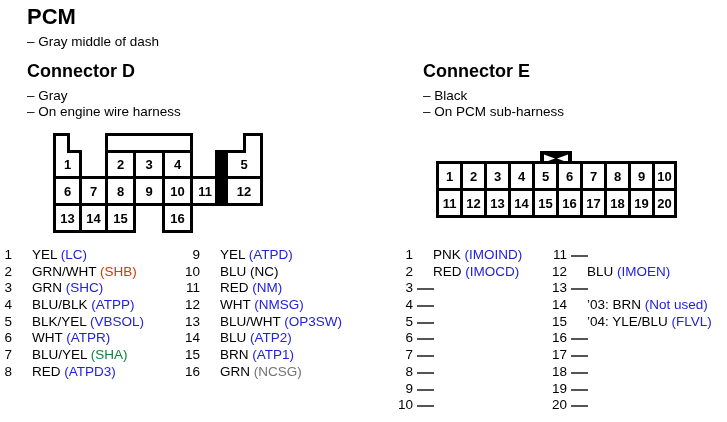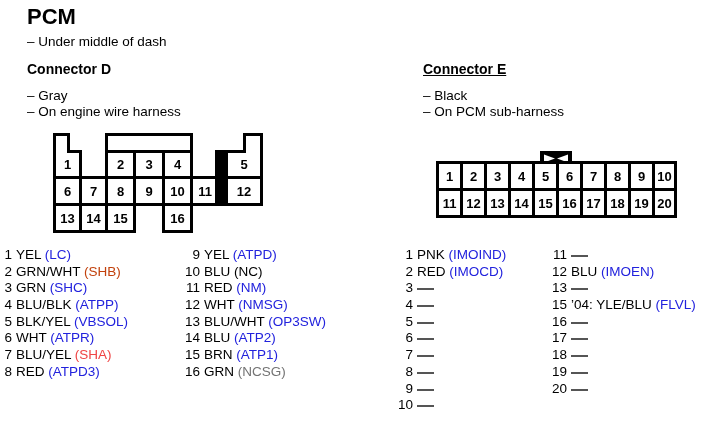--- a/index.html
+++ b/index.html
@@ -1,56 +1,56 @@
 <!DOCTYPE html>
 <html><head>
 <meta charset="utf-8">
 <style>
   html,body{margin:0;padding:0;background:#fff;}
   #page{
     position:relative;width:727px;height:422px;background:#ffffff;
     font-family:"Liberation Sans", sans-serif;color:#000;overflow:hidden;padding-left:32px;
   }
   .h1{position:absolute;font-size:22px;font-weight:bold;letter-spacing:0px;}
-  .h2{position:absolute;font-size:14px;font-weight:bold;}
+  .h2{position:absolute;font-size:18px;font-weight:bold;}
   .note{position:absolute;font-size:13.5px;line-height:16.5px;white-space:pre;}
   
   .diagram{position:absolute;}
   .cell{
     position:absolute;box-sizing:border-box;border:3px solid #000;background:#fff;
     display:flex;align-items:center;justify-content:center;
     font-size:13px;font-weight:bold;z-index:1;
   }
   .shape{position:absolute;box-sizing:border-box;}
   .notch{background:#fff;border:3px solid #000;border-bottom:none;z-index:2;}
   .strip{background:#fff;border:3px solid #000;z-index:0;}
   .keybar{background:#000;z-index:3;}
   .tab{background:#000;z-index:0;display:flex;align-items:center;justify-content:center;}
   
   .pinlist{position:absolute;top:247px;font-size:13.5px;line-height:16.7px;}
   .pin-row{white-space:nowrap;height:16.7px;}
   .pin-num{display:inline-block;width:16px;text-align:right;}
-  .pin-label{margin-left:4px;}
+  .pin-label{margin-left:20px;}
   .sig{}
   .dash-line{display:inline-block;width:17px;height:0;border-top:2px solid #555;
     vertical-align:2px;margin-left:4px;}
 </style>
 </head>
 <body>
 
 <div id="page">
 
   <div class="h1" style="left:27px;top:4px;">PCM</div>
-  <div class="note" style="left:27px;top:34px;">– Under middle of dash</div>
+  <div class="note" style="left:27px;top:34px;">– Gray middle of dash</div>
 
   <div class="h2" style="left:27px;top:61px;">Connector D</div>
   <div class="note" style="left:27px;top:88px;">– Gray</div>
   <div class="note" style="left:27px;top:104px;">– On engine wire harness</div>
 
-  <div class="h2" style="left:423px;top:61px;text-decoration:underline;">Connector E</div>
+  <div class="h2" style="left:423px;top:61px;">Connector E</div>
   <div class="note" style="left:423px;top:88px;">– Black</div>
   <div class="note" style="left:423px;top:104px;">– On PCM sub-harness</div>
 
   <div class="diagram" style="left:50px;top:133px;width:216px;height:100px;">
 
     <div class="shape strip" style="left:55px;top:0;width:88px;height:20px;"></div>
 
     <div class="shape notch" style="left:3px;top:0;width:17px;height:20px;"></div>
 
     <div class="shape notch" style="left:193px;top:0;width:20px;height:20px;"></div>
@@ -103,21 +103,21 @@
       <div class="cell" style="left: 216px; top: 38px; width: 25px; height: 30px;">20</div>
     </div>
 
   <div class="pinlist" style="left:-4px;">
       <div class="pin-row"><span class="pin-num">1</span><span class="pin-label">YEL <span class="sig" style="color: rgb(34, 34, 221);">(LC)</span></span></div>
       <div class="pin-row"><span class="pin-num">2</span><span class="pin-label">GRN/WHT <span class="sig" style="color: #c2410c;">(SHB)</span></span></div>
       <div class="pin-row"><span class="pin-num">3</span><span class="pin-label">GRN <span class="sig" style="color: rgb(34, 34, 221);">(SHC)</span></span></div>
       <div class="pin-row"><span class="pin-num">4</span><span class="pin-label">BLU/BLK <span class="sig" style="color: rgb(34, 34, 221);">(ATPP)</span></span></div>
       <div class="pin-row"><span class="pin-num">5</span><span class="pin-label">BLK/YEL <span class="sig" style="color: rgb(34, 34, 221);">(VBSOL)</span></span></div>
       <div class="pin-row"><span class="pin-num">6</span><span class="pin-label">WHT <span class="sig" style="color: rgb(34, 34, 221);">(ATPR)</span></span></div>
-      <div class="pin-row"><span class="pin-num">7</span><span class="pin-label">BLU/YEL <span class="sig" style="color: #ef4444;">(SHA)</span></span></div>
+      <div class="pin-row"><span class="pin-num">7</span><span class="pin-label">BLU/YEL <span class="sig" style="color: #15803d;">(SHA)</span></span></div>
       <div class="pin-row"><span class="pin-num">8</span><span class="pin-label">RED <span class="sig" style="color: rgb(34, 34, 221);">(ATPD3)</span></span></div>
     </div>
   <div class="pinlist" style="left:184px;">
       <div class="pin-row"><span class="pin-num">9</span><span class="pin-label">YEL <span class="sig" style="color: rgb(34, 34, 221);">(ATPD)</span></span></div>
       <div class="pin-row"><span class="pin-num">10</span><span class="pin-label">BLU <span class="sig" style="color: #000000;">(NC)</span></span></div>
       <div class="pin-row"><span class="pin-num">11</span><span class="pin-label">RED <span class="sig" style="color: rgb(34, 34, 221);">(NM)</span></span></div>
       <div class="pin-row"><span class="pin-num">12</span><span class="pin-label">WHT <span class="sig" style="color: rgb(34, 34, 221);">(NMSG)</span></span></div>
       <div class="pin-row"><span class="pin-num">13</span><span class="pin-label">BLU/WHT <span class="sig" style="color: rgb(34, 34, 221);">(OP3SW)</span></span></div>
       <div class="pin-row"><span class="pin-num">14</span><span class="pin-label">BLU <span class="sig" style="color: rgb(34, 34, 221);">(ATP2)</span></span></div>
       <div class="pin-row"><span class="pin-num">15</span><span class="pin-label">BRN <span class="sig" style="color: rgb(34, 34, 221);">(ATP1)</span></span></div>
@@ -132,20 +132,21 @@
       <div class="pin-row"><span class="pin-num">6</span><span class="dash-line" style="border-top-color: rgb(85, 85, 85);"></span></div>
       <div class="pin-row"><span class="pin-num">7</span><span class="dash-line" style="border-top-color: rgb(85, 85, 85);"></span></div>
       <div class="pin-row"><span class="pin-num">8</span><span class="dash-line" style="border-top-color: rgb(85, 85, 85);"></span></div>
       <div class="pin-row"><span class="pin-num">9</span><span class="dash-line" style="border-top-color: rgb(85, 85, 85);"></span></div>
       <div class="pin-row"><span class="pin-num">10</span><span class="dash-line" style="border-top-color: rgb(85, 85, 85);"></span></div>
     </div>
   <div class="pinlist" style="left:551px;">
       <div class="pin-row"><span class="pin-num">11</span><span class="dash-line" style="border-top-color: rgb(85, 85, 85);"></span></div>
       <div class="pin-row"><span class="pin-num">12</span><span class="pin-label">BLU <span class="sig" style="color: rgb(34, 34, 221);">(IMOEN)</span></span></div>
       <div class="pin-row"><span class="pin-num">13</span><span class="dash-line" style="border-top-color: rgb(85, 85, 85);"></span></div>
+      <div class="pin-row"><span class="pin-num">14</span><span class="pin-label">’03: BRN <span class="sig" style="color: rgb(34, 34, 221);">(Not used)</span></span></div>
       <div class="pin-row"><span class="pin-num">15</span><span class="pin-label">’04: YLE/BLU <span class="sig" style="color: rgb(34, 34, 221);">(FLVL)</span></span></div>
       <div class="pin-row"><span class="pin-num">16</span><span class="dash-line" style="border-top-color: rgb(85, 85, 85);"></span></div>
       <div class="pin-row"><span class="pin-num">17</span><span class="dash-line" style="border-top-color: rgb(85, 85, 85);"></span></div>
       <div class="pin-row"><span class="pin-num">18</span><span class="dash-line" style="border-top-color: rgb(85, 85, 85);"></span></div>
       <div class="pin-row"><span class="pin-num">19</span><span class="dash-line" style="border-top-color: rgb(85, 85, 85);"></span></div>
       <div class="pin-row"><span class="pin-num">20</span><span class="dash-line" style="border-top-color: rgb(85, 85, 85);"></span></div>
     </div>
 
 </div>
 

